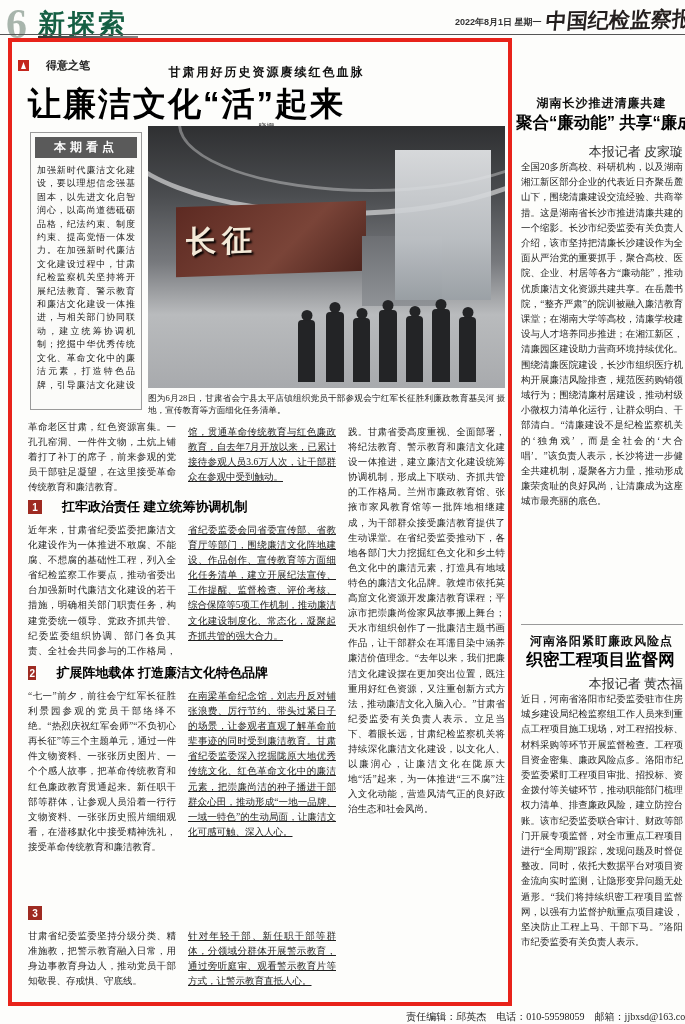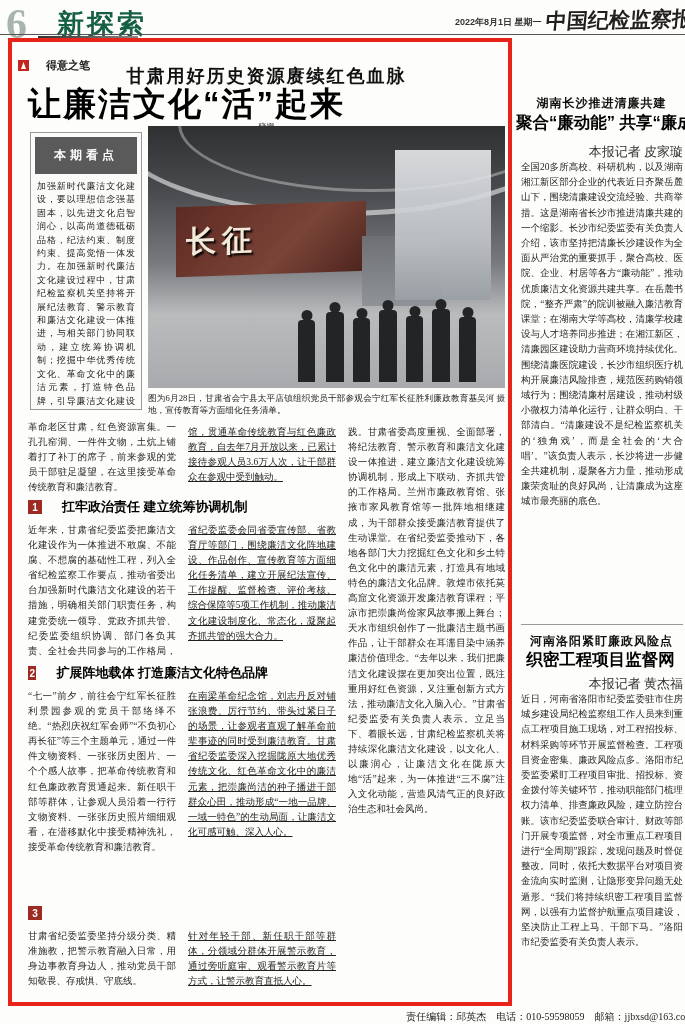--- a/index.html
+++ b/index.html
@@ -1,48 +1,48 @@
 <!DOCTYPE html>
 <html><head>
 <meta charset="utf-8">
 <style>
   html,body{margin:0;padding:0;background:#e9e9e6;}
   .page{position:relative;width:685px;height:1024px;background:#fdfdfb;overflow:hidden;
         font-family:"Liberation Serif","DejaVu Serif",serif;color:#1c1c1c;}
   
   .page-num{position:absolute;left:6px;top:0px;font-size:42px;color:#a8b5ac;font-weight:bold;}
   .section-name{position:absolute;left:38px;top:6px;font-size:27px;font-weight:bold;color:#155f43;
-        font-family:"Liberation Sans","DejaVu Sans",sans-serif;letter-spacing:3px;margin-left:19px;}
+        font-family:"Liberation Sans","DejaVu Sans",sans-serif;letter-spacing:3px;}
   .header-rule{position:absolute;left:0;top:34px;width:685px;height:1px;background:#555;}
   .section-bar{position:absolute;left:38px;top:36px;width:100px;height:6px;
         background:linear-gradient(90deg,#333,#888);}
   .date-line{position:absolute;left:455px;top:16px;font-size:9px;font-weight:bold;color:#333;
         font-family:"Liberation Sans","DejaVu Sans",sans-serif;}
   .masthead{position:absolute;left:546px;top:6px;font-size:21px;font-weight:bold;color:#241f1e;
         font-family:"DejaVu Serif","Liberation Serif",serif;transform:skewX(-6deg) rotate(-1deg);
         letter-spacing:0px;white-space:nowrap;}
   
   .annotation{position:absolute;left:8px;top:38px;width:504px;height:968px;
         border:4px solid #e8231a;box-sizing:border-box;pointer-events:none;z-index:50;}
   
   .col-label{position:absolute;left:18px;top:58px;font-size:11px;font-weight:bold;color:#222;
         font-family:"Liberation Sans","DejaVu Sans",sans-serif;display:flex;align-items:center;gap:17px;}
   .col-label .mark{width:11px;height:11px;background:#c3261d;display:inline-block;position:relative;}
   .col-label .mark:after{content:"";position:absolute;left:3px;top:2px;width:5px;height:7px;background:#fff;
         clip-path:polygon(0 100%,50% 0,100% 100%);}
-  .kicker{position:absolute;left:28px;top:64px;width:477px;text-align:center;font-size:18px;
+  .kicker{position:absolute;left:28px;top:64px;width:477px;text-align:center;font-size:12px;
         font-weight:bold;color:#111;letter-spacing:2px;}
   .main-title{position:absolute;left:28px;top:82px;width:477px;text-align:left;font-size:33px;
         font-weight:bold;color:#000;font-family:"Liberation Sans","DejaVu Sans",sans-serif;letter-spacing:2px;}
   .main-byline{position:absolute;left:28px;top:121px;width:477px;text-align:center;font-size:8px;color:#333;}
   
   .lookbox{position:absolute;left:30px;top:132px;width:112px;height:278px;border:1px solid #9a9a9a;
         box-sizing:border-box;background:#fbfbf9;}
   .lookbox .band{margin:4px 4px 6px 4px;background:#5a5a5a;color:#fff;text-align:center;
-        font-size:12px;font-weight:bold;letter-spacing:4px;padding:10px 0;
+        font-size:12px;font-weight:bold;letter-spacing:4px;padding:2px 0;
         font-family:"Liberation Sans","DejaVu Sans",sans-serif;}
   .lookbox .txt{margin:0 6px;font-size:9px;line-height:13.4px;text-align:justify;color:#222;
         height:228px;overflow:hidden;}
   
   .photo{position:absolute;left:148px;top:126px;width:357px;height:262px;overflow:hidden;
         background:linear-gradient(180deg,#2f3032 0%,#4a4c4f 26%,#77797d 52%,#b9bbbd 72%,#a8aaad 100%);}
   .photo .ceiling{position:absolute;left:-40px;top:-90px;width:460px;height:170px;border-radius:50%;
         border:5px solid rgba(255,255,255,.55);}
   .photo .ceiling2{position:absolute;left:30px;top:-70px;width:380px;height:130px;border-radius:50%;
         border:3px solid rgba(255,255,255,.35);}

